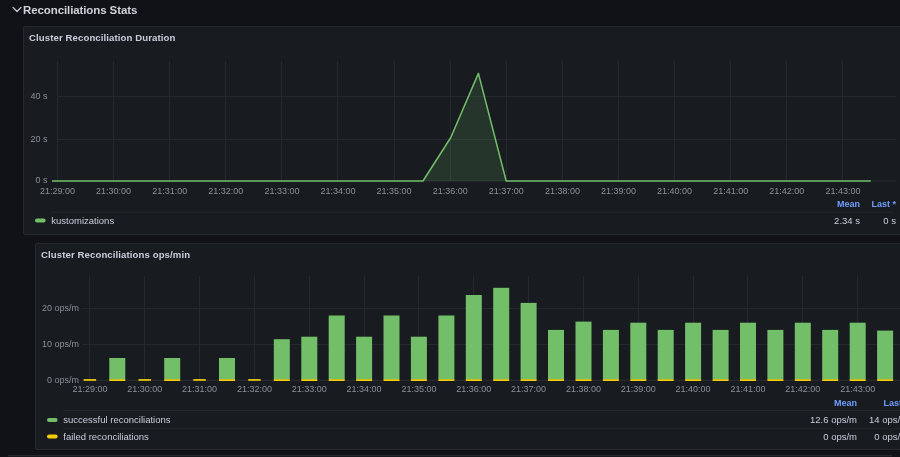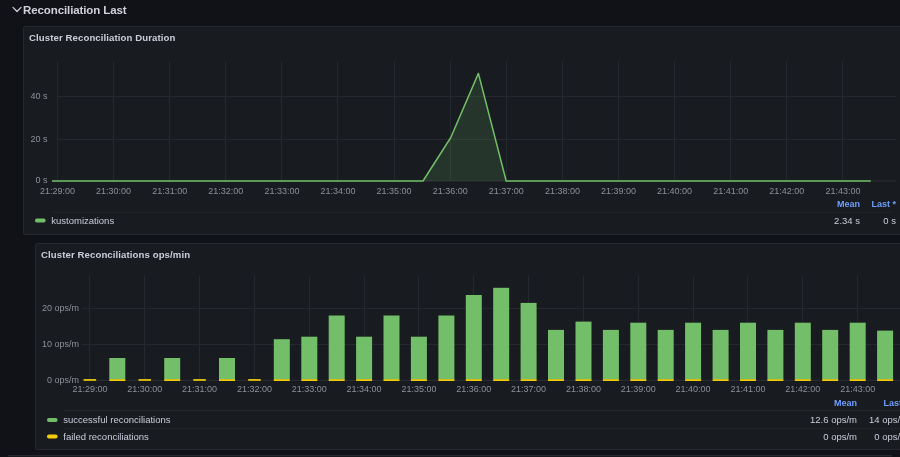--- a/index.html
+++ b/index.html
@@ -7,21 +7,21 @@
 svg text.ax { font-size:9px; fill:#8e8f9a; font-family:"Liberation Sans",sans-serif; }
 svg text.lh { font-size:9px; font-weight:bold; fill:#6e9fff; font-family:"Liberation Sans",sans-serif; }
 svg text.lt { font-size:9.5px; fill:#ccccdc; font-family:"Liberation Sans",sans-serif; }
 .rowhdr { position:absolute; left:11.5px; top:0; height:19px; display:flex; align-items:center; color:#d0d1d9; font-size:11.5px; font-weight:bold; letter-spacing:-0.1px; }
 </style></head>
 <body>
 <div class="rowhdr">
 <svg width="10" height="12" viewBox="0 0 10 12" style="margin-right:1.5px">
       <path d="M1 3.4 L5 7.5 L9 3.4" fill="none" stroke="#ccccdc" stroke-width="1.3" stroke-linecap="round" stroke-linejoin="round"></path>
     </svg>
-<span>Reconciliation Last</span>
+<span>Reconciliations Stats</span>
 </div>
 <div class="panel" style="left:8px; top:26px; width:884px; height:209px;margin-left:15px;">
 <div class="ptitle">Cluster Reconciliation Duration</div>
 <svg width="882" height="207" style="position:absolute;left:-1px;top:-1px">
 <line x1="34.5" y1="35" x2="34.5" y2="155" stroke="#25282e" stroke-width="1"></line>
 <line x1="90.5" y1="35" x2="90.5" y2="155" stroke="#25282e" stroke-width="1"></line>
 <line x1="146.5" y1="35" x2="146.5" y2="155" stroke="#25282e" stroke-width="1"></line>
 <line x1="202.5" y1="35" x2="202.5" y2="155" stroke="#25282e" stroke-width="1"></line>
 <line x1="258.5" y1="35" x2="258.5" y2="155" stroke="#25282e" stroke-width="1"></line>
 <line x1="314.5" y1="35" x2="314.5" y2="155" stroke="#25282e" stroke-width="1"></line>

